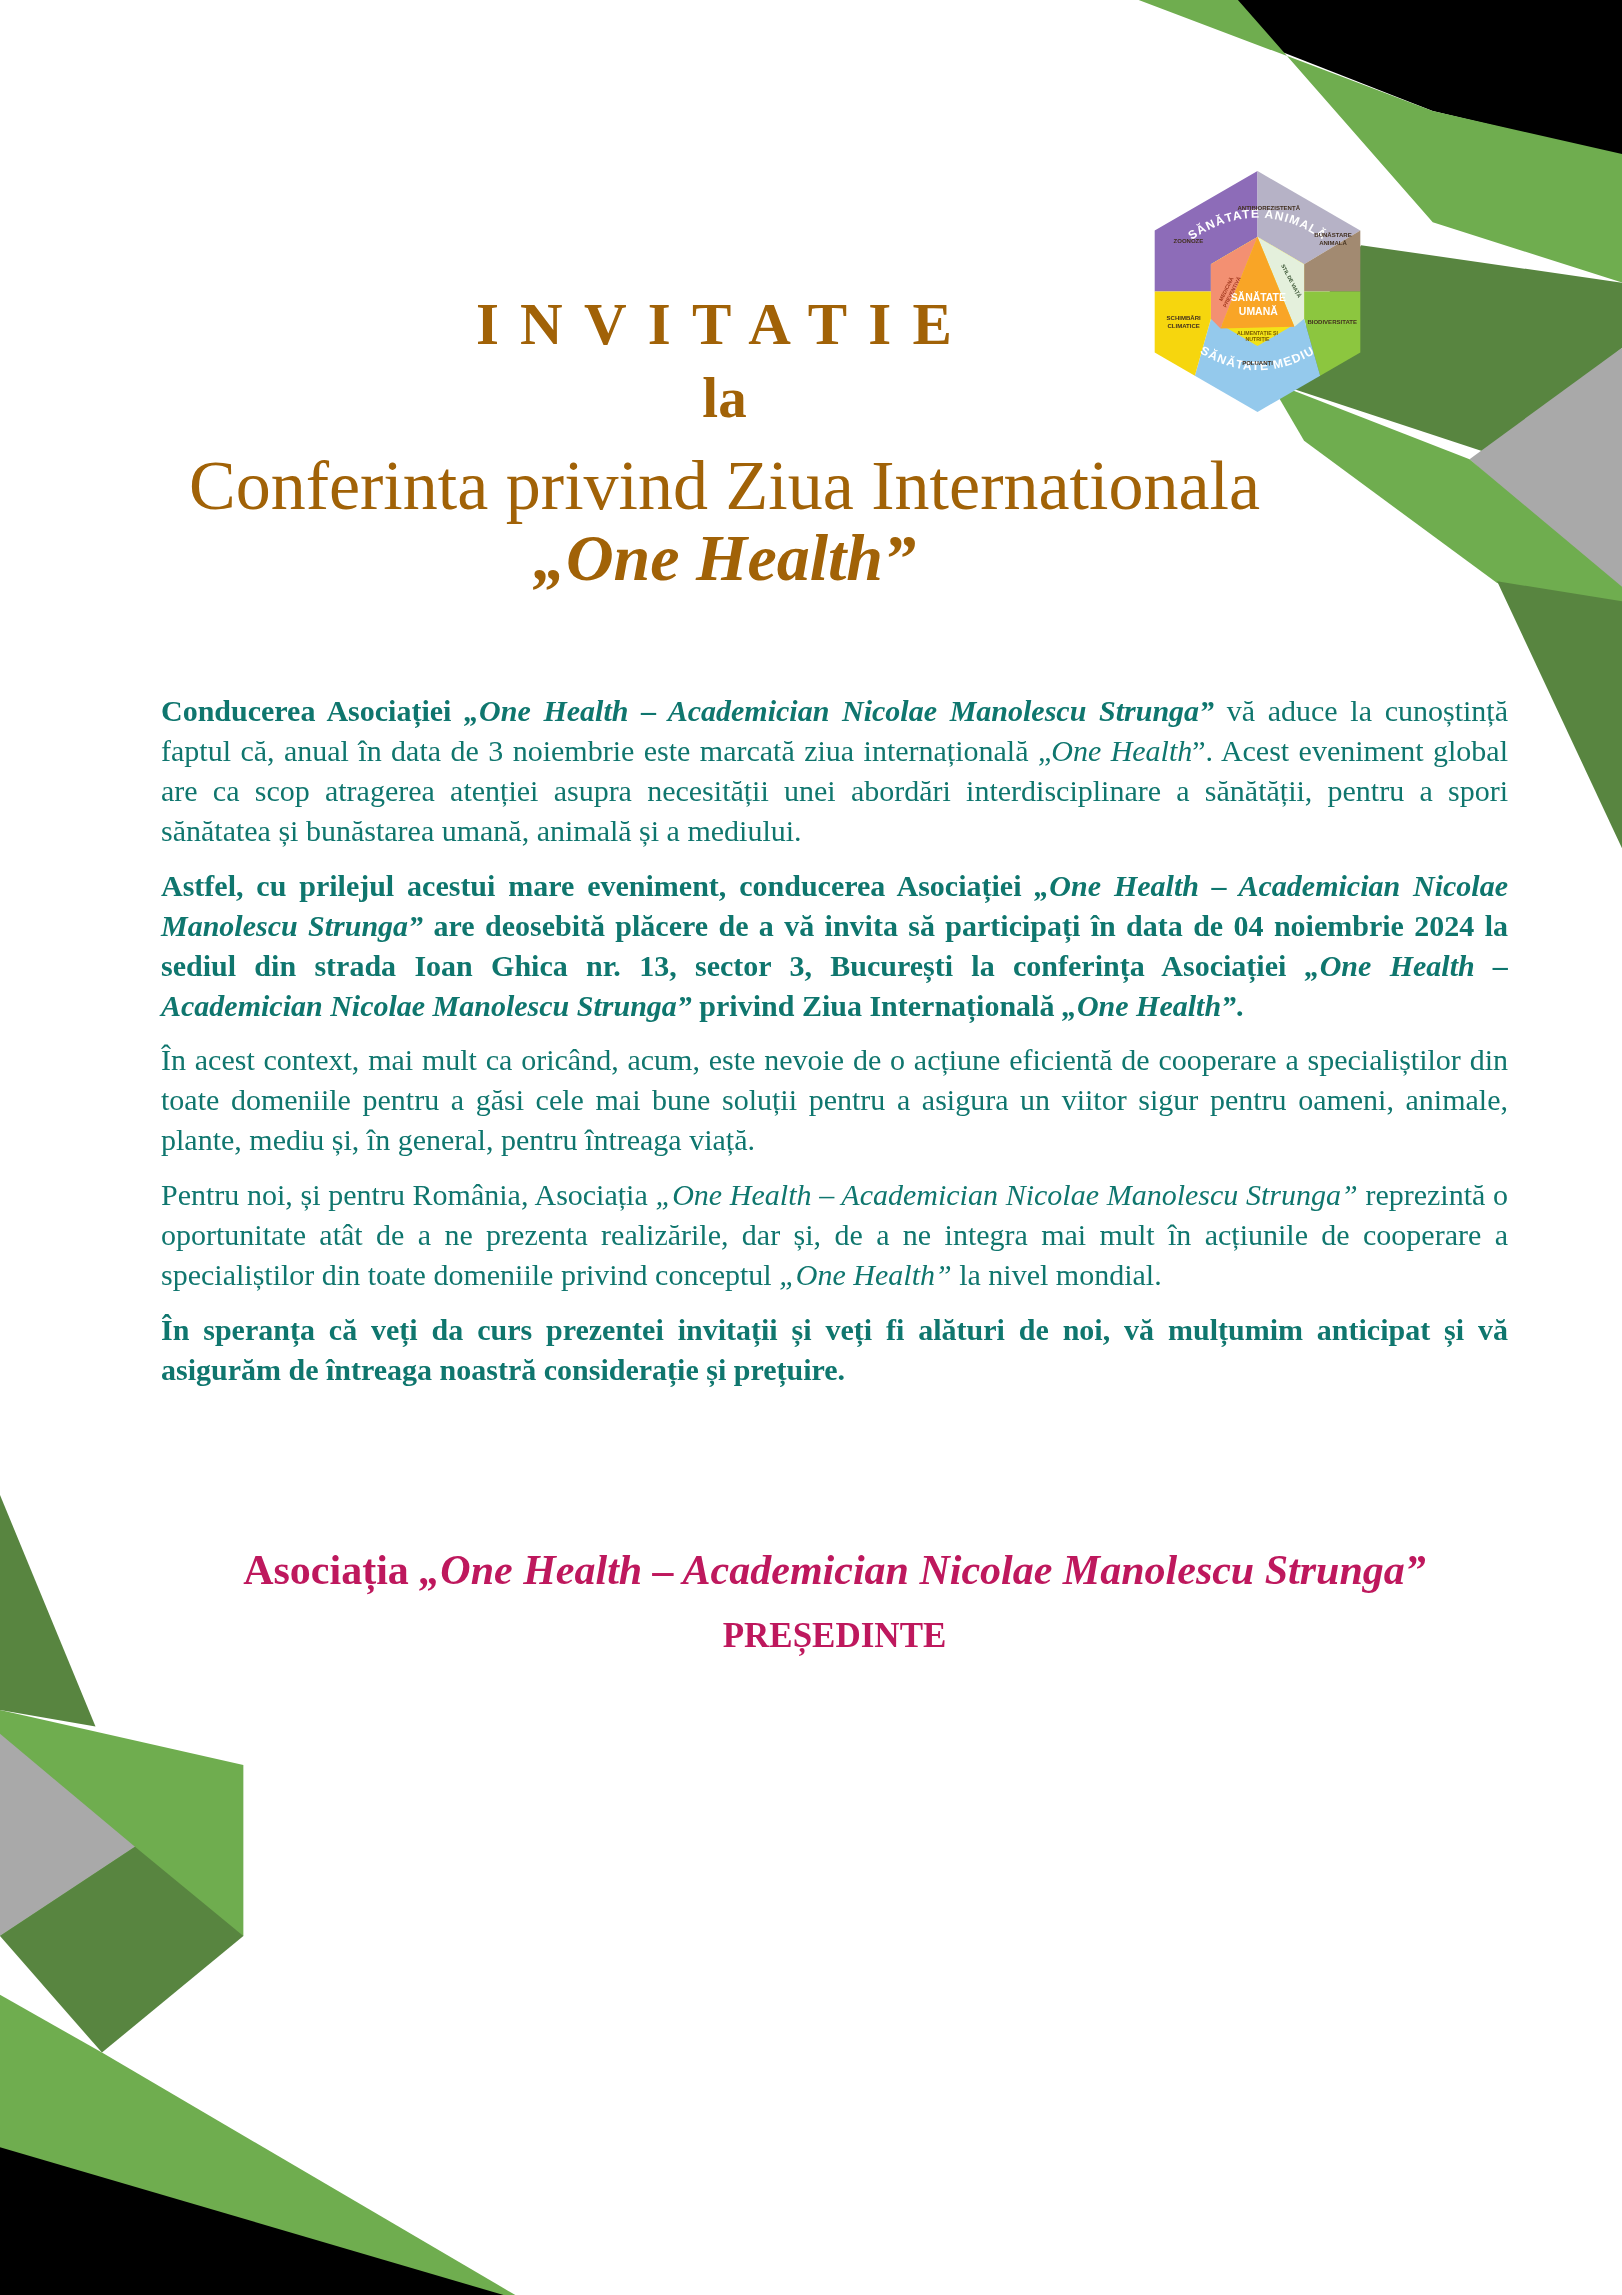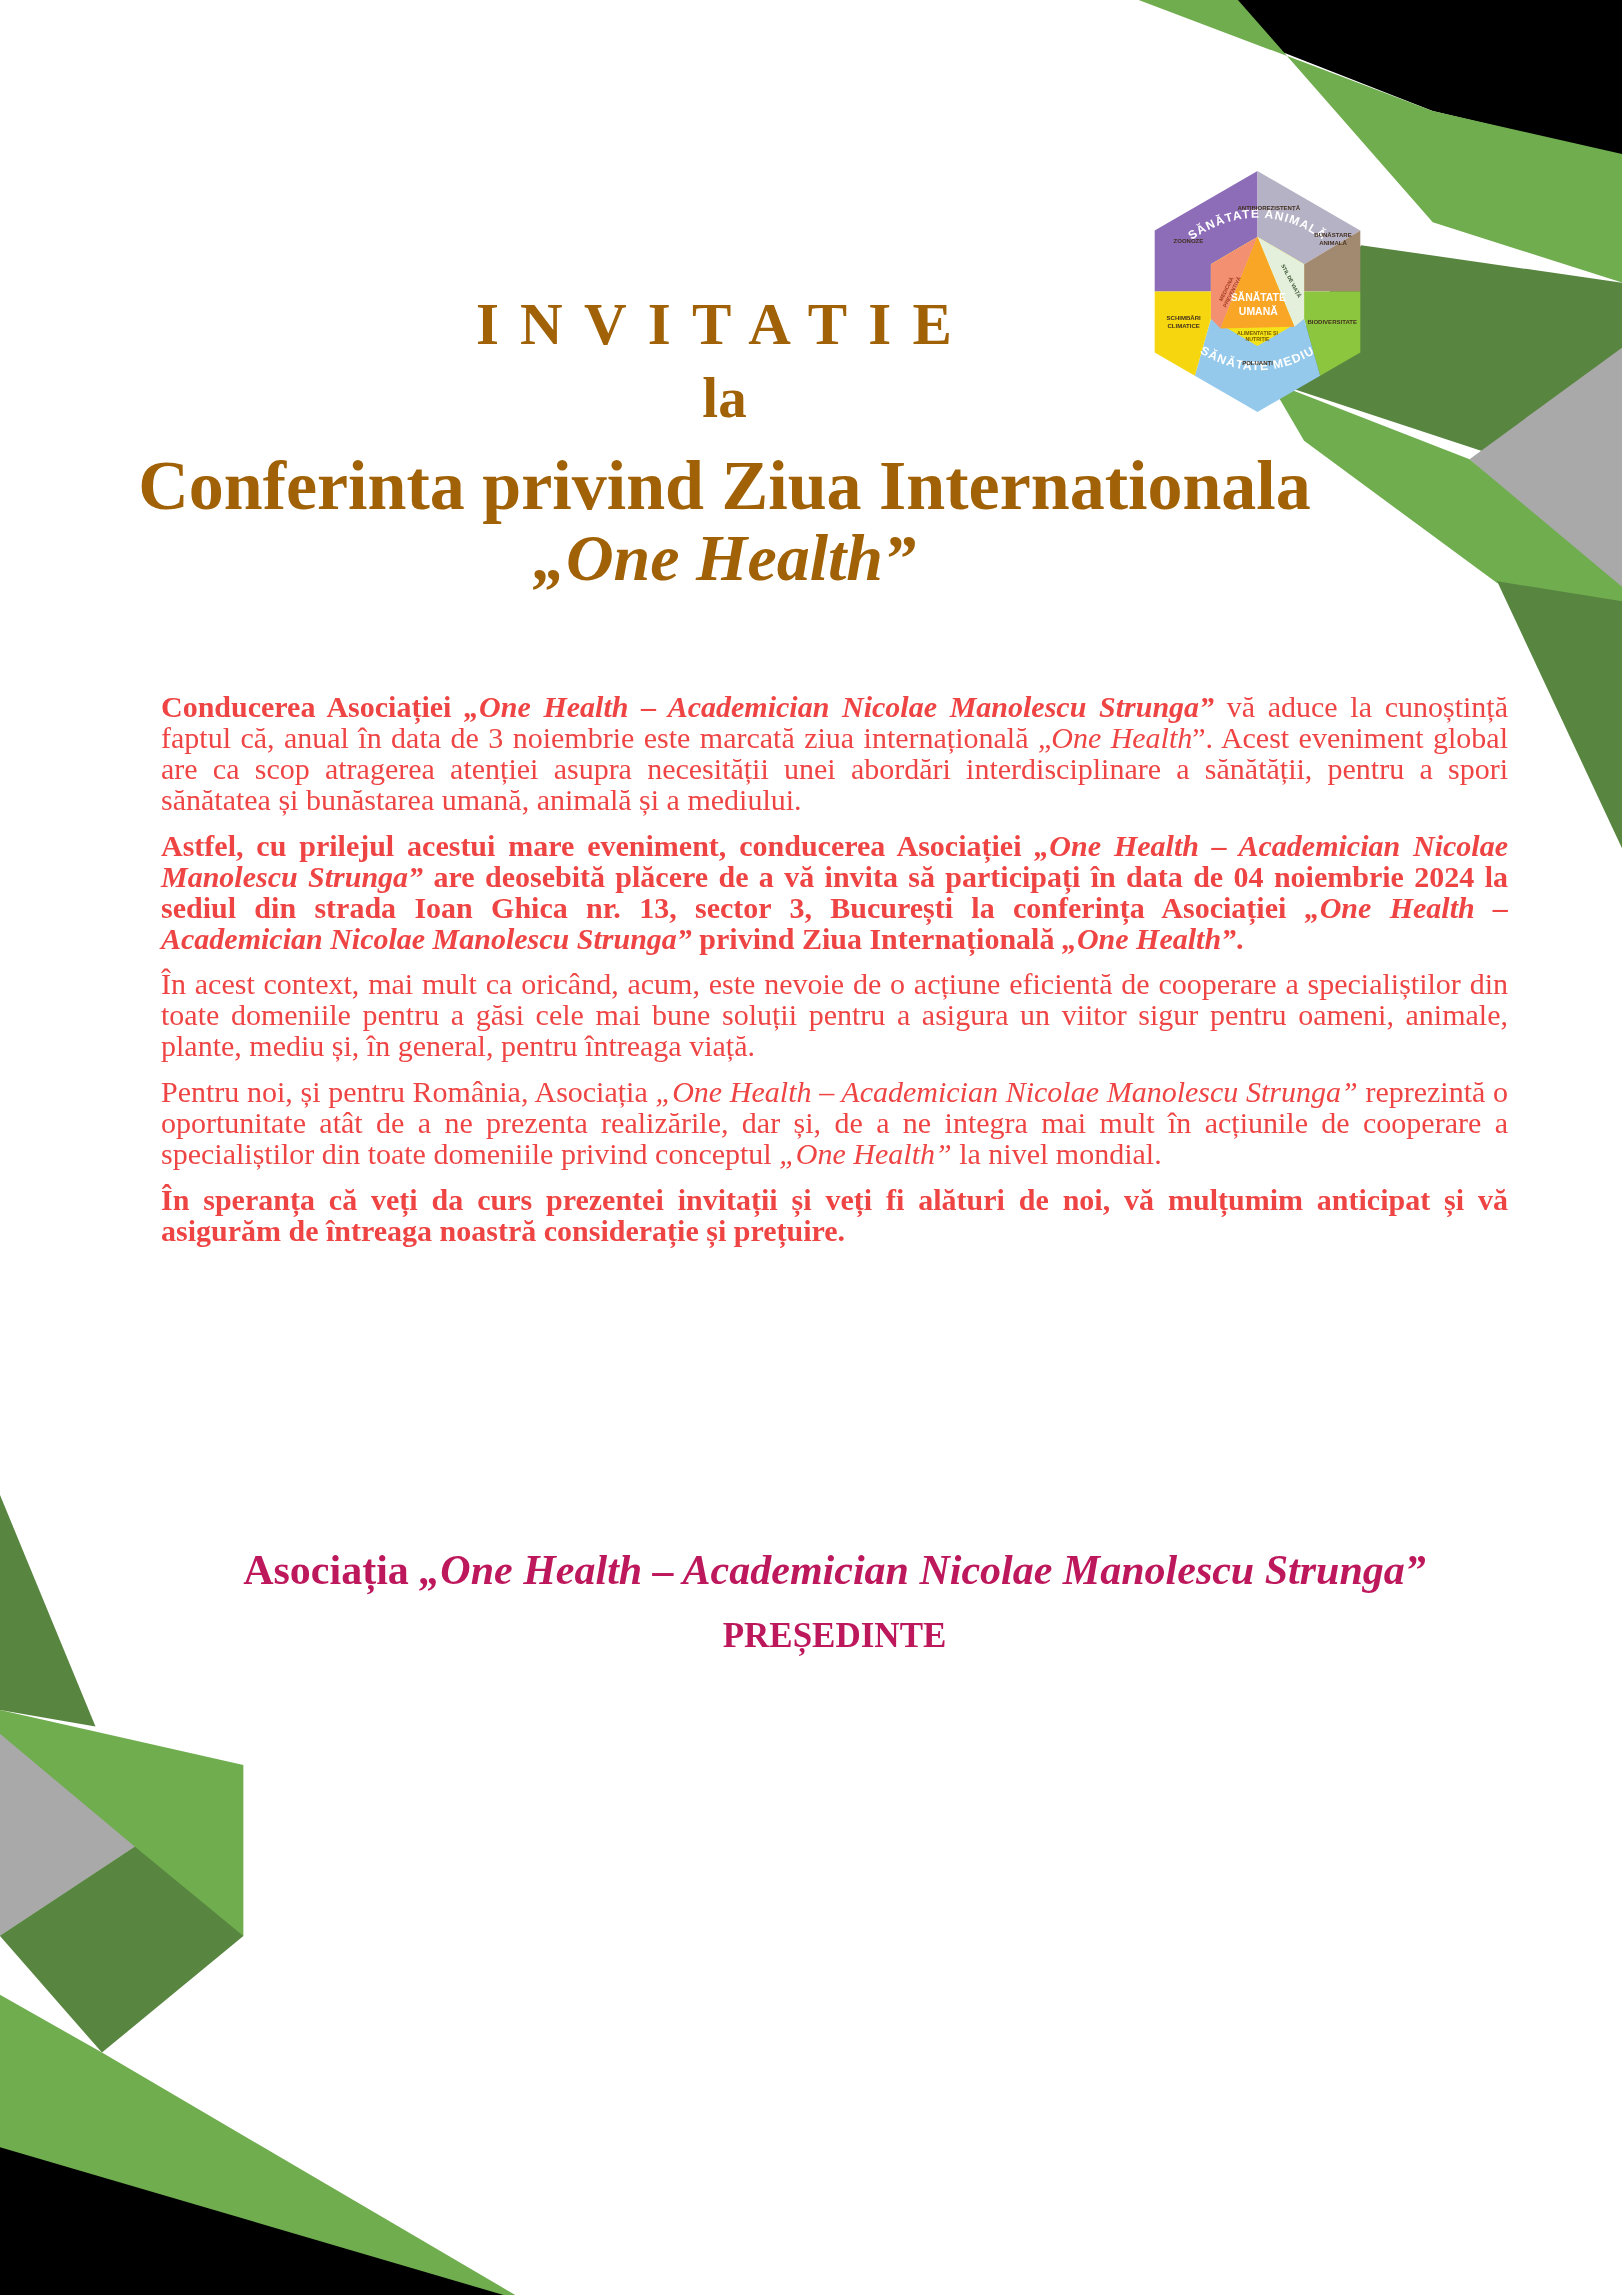--- a/index.html
+++ b/index.html
@@ -9,26 +9,26 @@
     position:relative; width:1623px; height:2296px;
     background:#ffffff; overflow:hidden;
   }
   
   .title-line {
     position:absolute; left:0; right:174px; text-align:center;
     color:#a16207; font-family:"Liberation Serif", serif; white-space:nowrap;
   }
   .t-invitatie { top:290px; font-size:59px; font-weight:bold; letter-spacing:0.36em; }
   .t-la        { top:365px; font-size:57px; font-weight:bold; }
-  .t-conf      { top:446px; font-size:70px; font-weight:bold; }
+  .t-conf      { top:446px; font-size:70px; font-weight:normal; }
   .t-oh        { top:520px; font-size:66px; font-weight:bold; font-style:italic; }
   
   .bodytext {
     position:absolute; left:161px; width:1347px; top:691px;
-    font-size:30px; line-height:31px; color:#ef4444;
+    font-size:30px; line-height:40px; color:#0f766e;
     text-align:justify;
   }
   .bodytext p.para { margin:0 0 14.7px 0; }
   .b { font-weight:bold; }
   .i { font-style:italic; }
   
   .sig-line {
     position:absolute; left:161px; width:1347px; text-align:center;
     color:#be185d; white-space:nowrap;
   }

